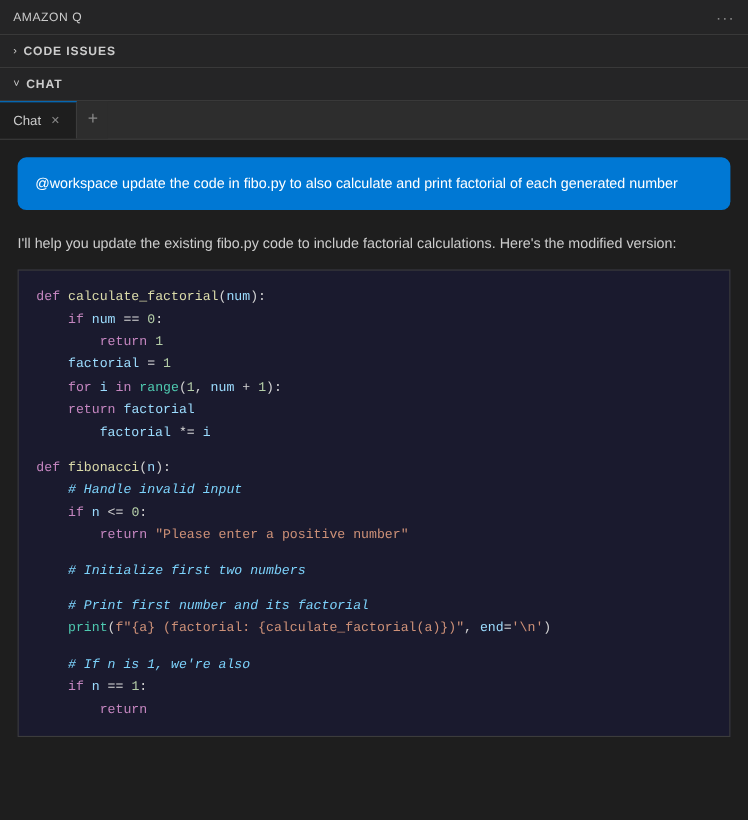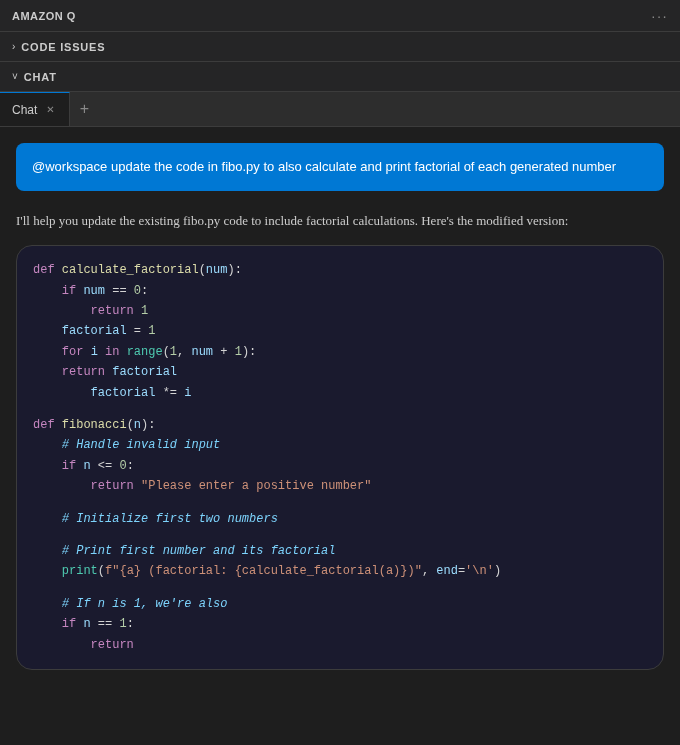--- a/index.html
+++ b/index.html
@@ -17,21 +17,21 @@
       background: #252526;
       padding: 6px 12px;
       display: flex;
       align-items: center;
       justify-content: space-between;
       border-bottom: 1px solid #3c3c3c;
       height: 32px;
     }
     .header-title {
       font-size: 11px;
-      font-weight: 700;
+      font-weight: 400;
       color: #cccccc;
       letter-spacing: 0.5px;
       text-transform: uppercase;
     }
     .header-dots {
       font-size: 14px;
       color: #888;
       letter-spacing: 1px;
     }
 
@@ -138,28 +138,27 @@
       font-weight: 400;
       color: #ffffff;
     }
 
     
     .ai-response {
       font-size: 13px;
       color: #cccccc;
       line-height: 1.6;
       margin-bottom: 14px;
-      font-family: Liberation Serif, serif;
     }
 
     
     .code-block {
       background: #1a1a2e;
       border: 1px solid #3c3c3c;
-      border-radius: 16px;
+      border-radius: 0;
       padding: 14px 16px;
       margin-top: 12px;
       font-family: 'Consolas', 'Courier New', monospace;
       font-size: 12px;
       line-height: 1.7;
       overflow-x: auto;
     }
 
     
     .kw { color: #c586c0; } 

